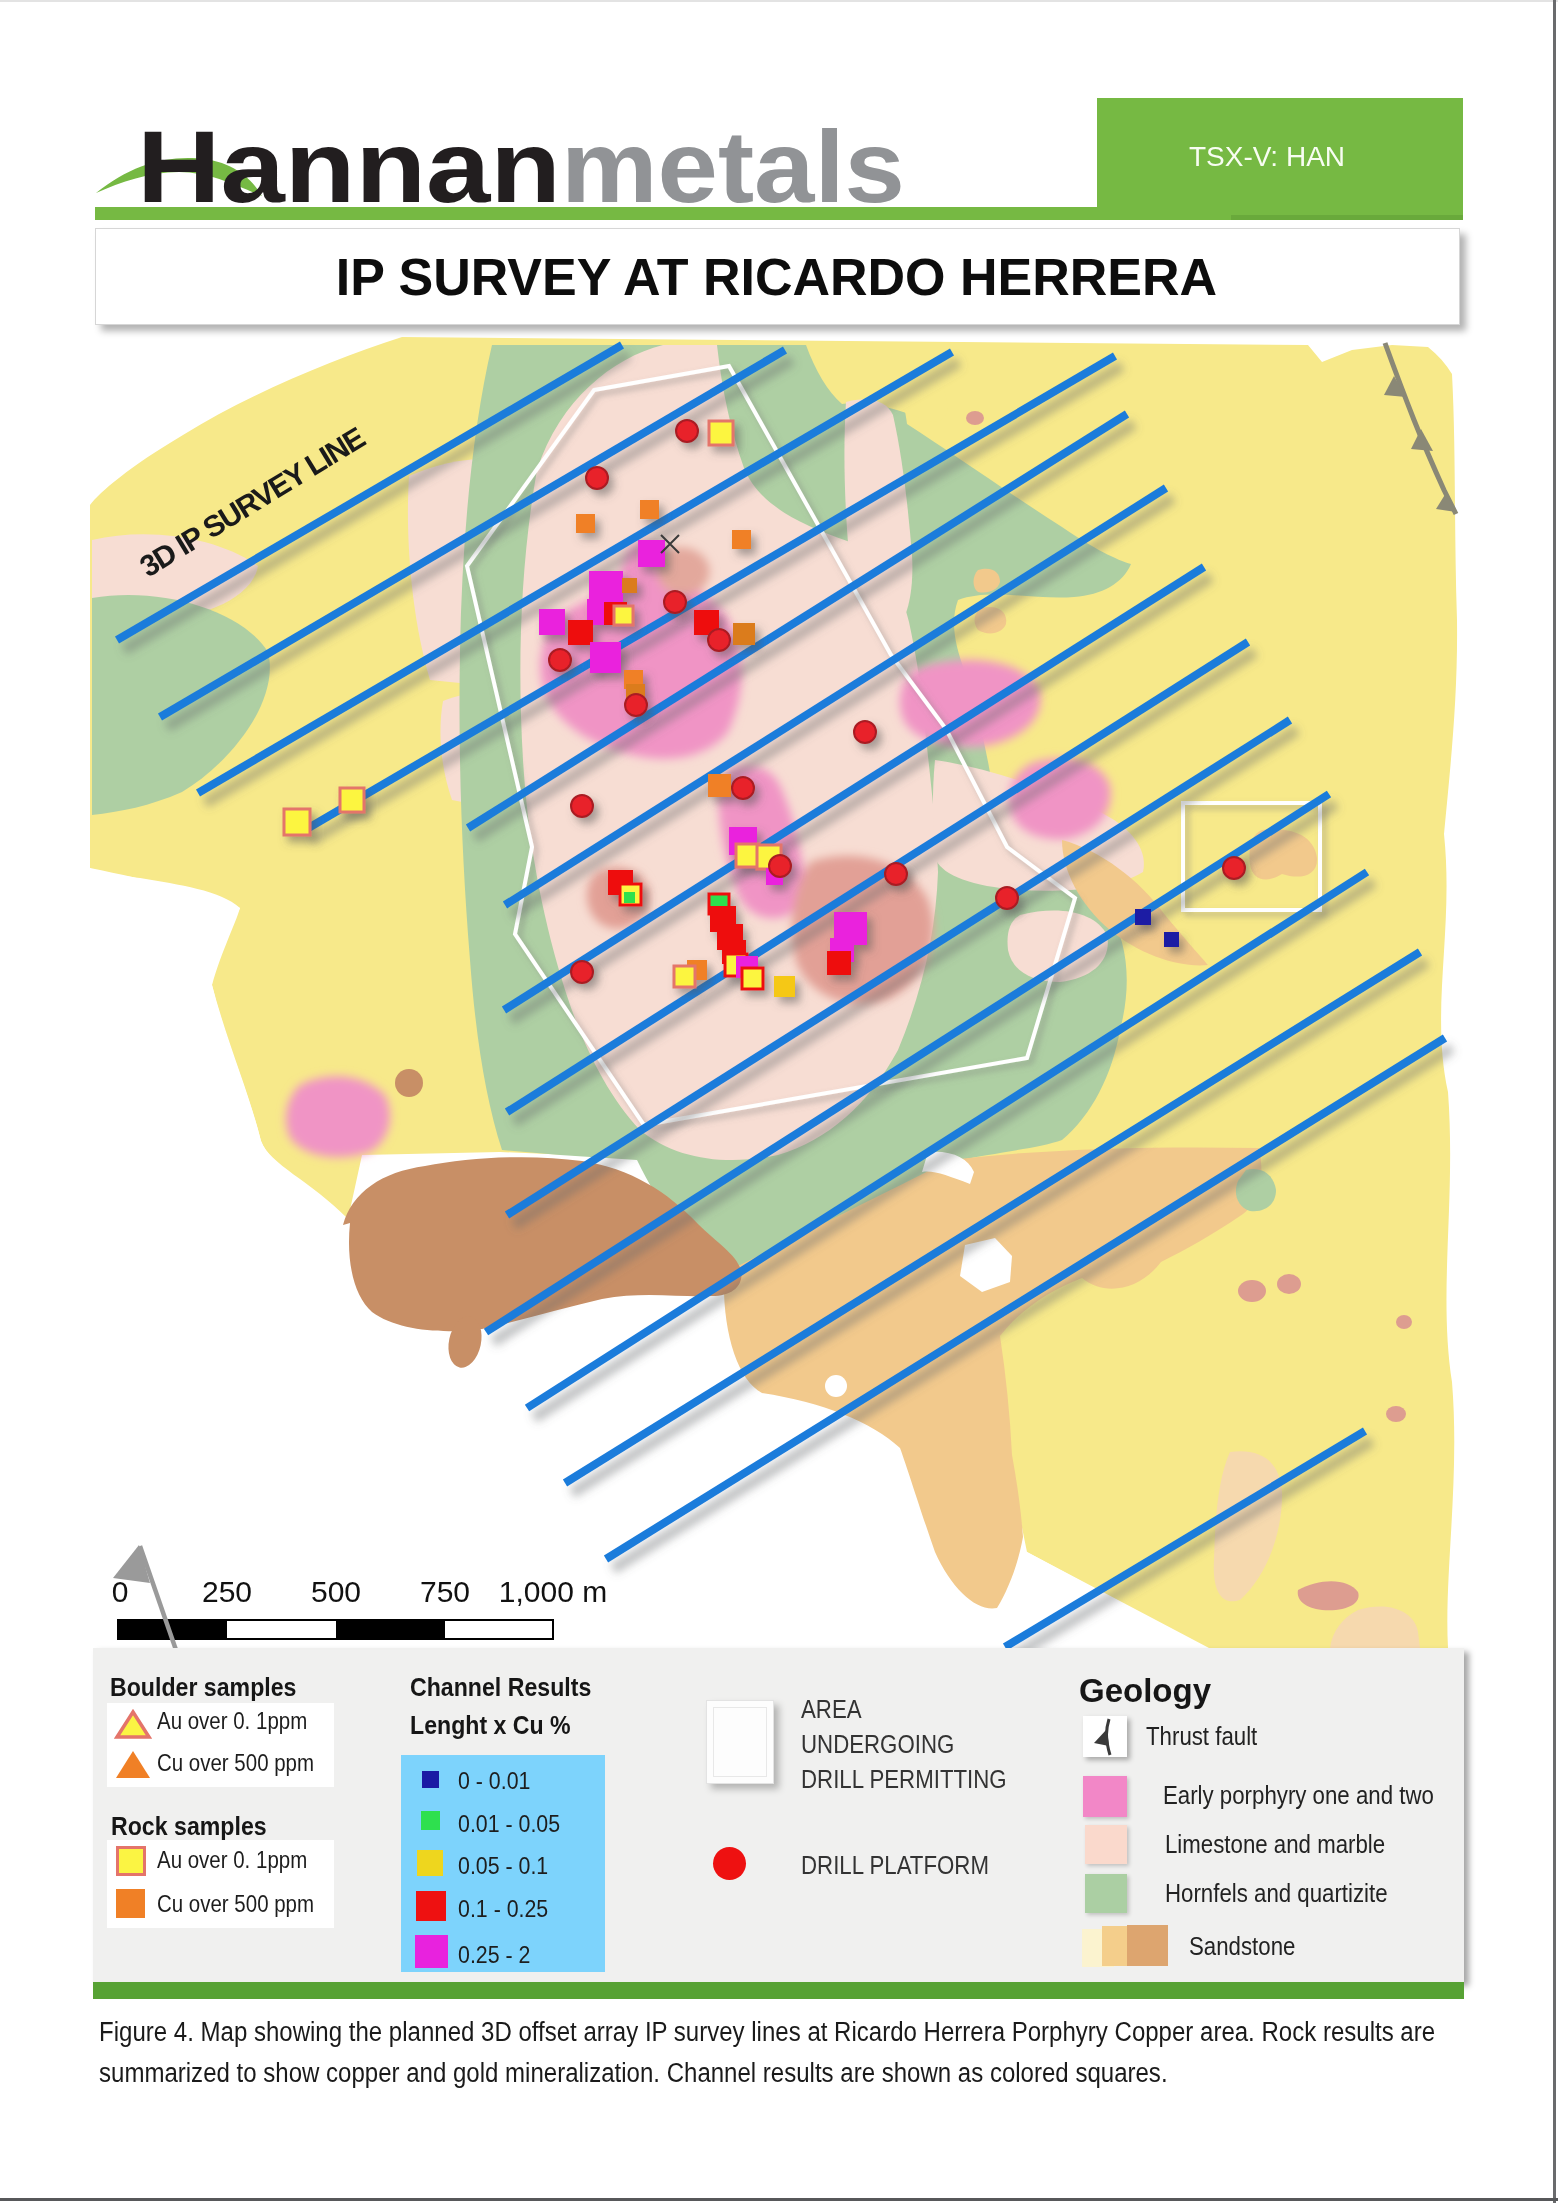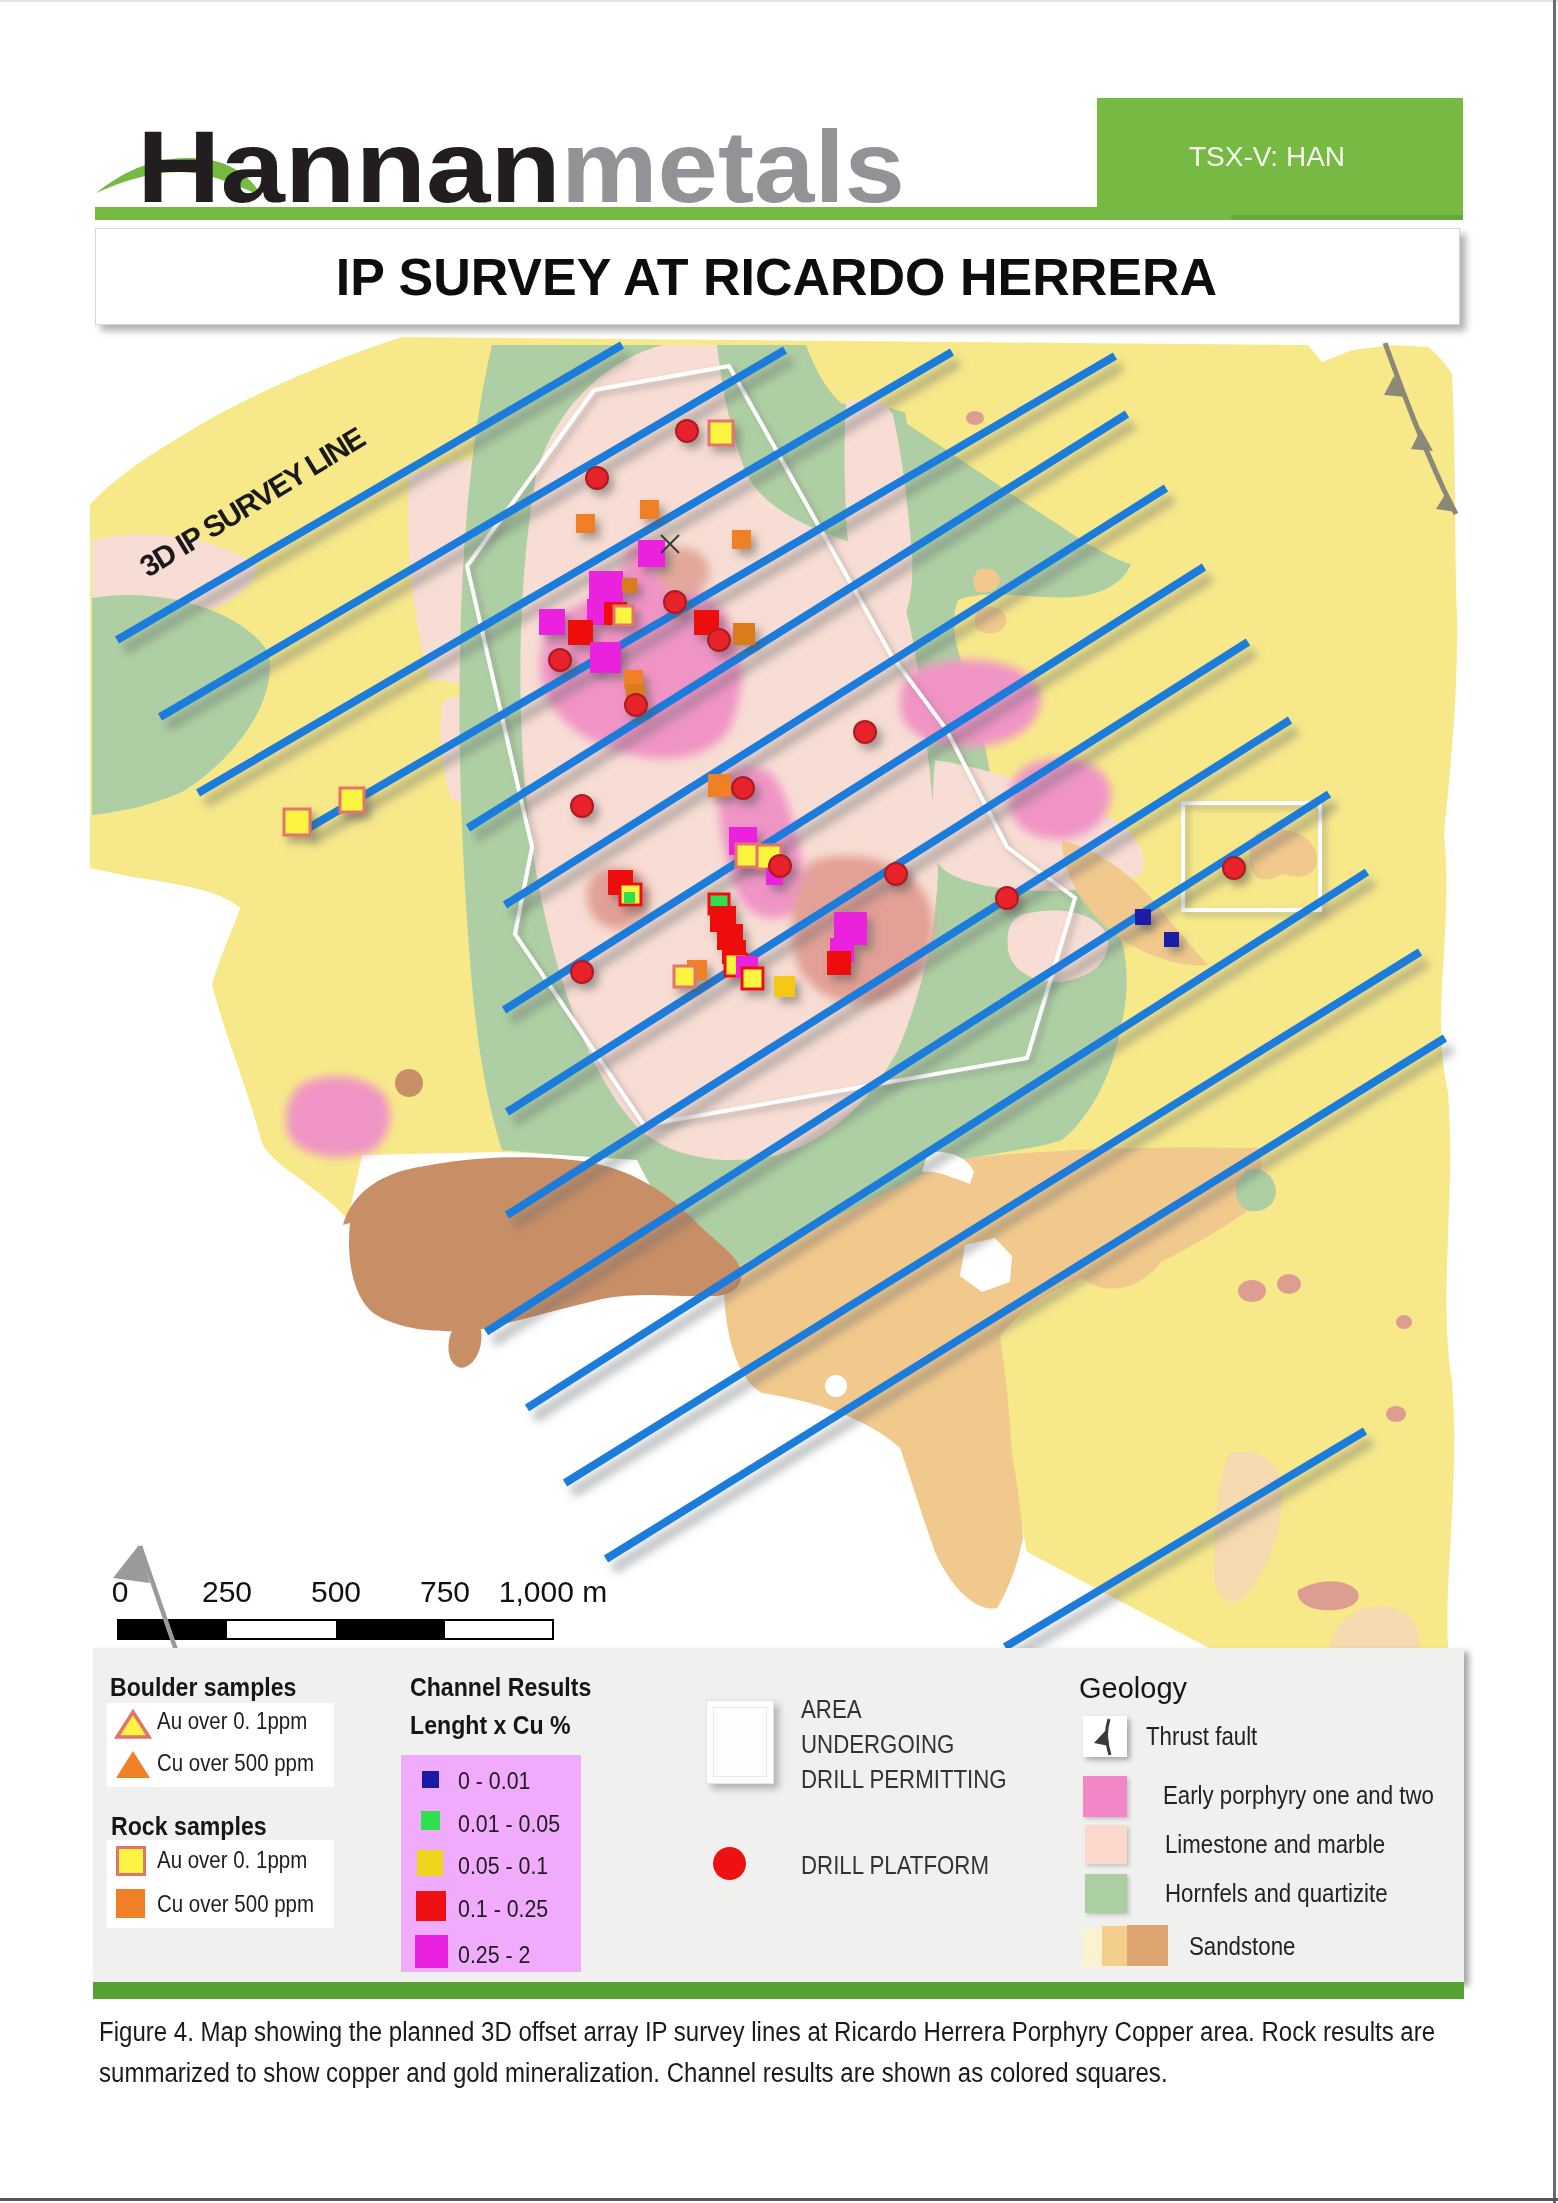--- a/index.html
+++ b/index.html
@@ -280,41 +280,41 @@
   <div class="abs ct" style="left:18px;top:163px;font-size:26px;font-weight:bold;color:#161616;">Rock samples</div>
   <div class="abs" style="left:14px;top:192px;width:227px;height:88px;background:#fff;">
     <div class="abs" style="left:9px;top:6px;width:24px;height:24px;background:#fbf443;border:3px solid #e4746a;"></div>
     <div class="abs ct" style="left:50px;top:7px;font-size:23px;color:#1d1d1d;white-space:nowrap;">Au over 0. 1ppm</div>
     <div class="abs" style="left:9px;top:49px;width:29px;height:29px;background:#f08026;"></div>
     <div class="abs ct" style="left:50px;top:51px;font-size:23px;color:#1d1d1d;white-space:nowrap;">Cu over 500 ppm</div>
   </div>
 
   <div class="abs ct" style="left:317px;top:24px;font-size:26px;font-weight:bold;color:#161616;">Channel Results</div>
   <div class="abs ct" style="left:317px;top:62px;font-size:26px;font-weight:bold;color:#161616;">Lenght x Cu %</div>
-  <div class="abs" style="left:308px;top:107px;width:180px;height:217px;background:#f0abfc;">
+  <div class="abs" style="left:308px;top:107px;width:204px;height:217px;background:#7dd3fc;">
     <div class="abs" style="left:21px;top:16px;width:17px;height:17px;background:#1a1aa4;"></div>
     <div class="abs ct" style="left:57px;top:12px;font-size:24px;color:#1d1d1d;white-space:nowrap;">0 - 0.01</div>
     <div class="abs" style="left:20px;top:56px;width:19px;height:19px;background:#2ee04e;"></div>
     <div class="abs ct" style="left:57px;top:55px;font-size:24px;color:#1d1d1d;white-space:nowrap;">0.01 - 0.05</div>
     <div class="abs" style="left:16px;top:95px;width:26px;height:26px;background:#eed61e;"></div>
     <div class="abs ct" style="left:57px;top:97px;font-size:24px;color:#1d1d1d;white-space:nowrap;">0.05 - 0.1</div>
     <div class="abs" style="left:15px;top:136px;width:30px;height:30px;background:#ee1111;"></div>
     <div class="abs ct" style="left:57px;top:140px;font-size:24px;color:#1d1d1d;white-space:nowrap;">0.1 - 0.25</div>
     <div class="abs" style="left:14px;top:180px;width:33px;height:33px;background:#e822de;"></div>
     <div class="abs ct" style="left:57px;top:186px;font-size:24px;color:#1d1d1d;white-space:nowrap;">0.25 - 2</div>
   </div>
 
   <div class="abs" style="left:613px;top:52px;width:66px;height:82px;background:#fdfdfd;box-shadow:5px 5px 7px rgba(0,0,0,0.25);border:1px solid #e3e3e3;">
     <div class="abs" style="left:6px;top:6px;right:6px;bottom:6px;border:1px solid #e8e8e8;"></div>
   </div>
   <div class="abs ct" style="left:708px;top:44px;font-size:25px;color:#333;line-height:35px;">AREA<br>UNDERGOING<br>DRILL PERMITTING</div>
   <div class="abs" style="left:620px;top:199px;width:33px;height:33px;border-radius:50%;background:#ee1111;"></div>
   <div class="abs ct" style="left:708px;top:203px;font-size:25px;color:#333;">DRILL PLATFORM</div>
 
-  <div class="abs" style="left:986px;top:24px;font-size:29px;font-weight:normal;color:#161616;">Geology</div>
+  <div class="abs" style="left:986px;top:24px;font-size:33px;font-weight:bold;color:#161616;">Geology</div>
   <div class="abs" style="left:990px;top:68px;width:44px;height:41px;background:#fff;box-shadow:3px 3px 5px rgba(0,0,0,0.3);">
     <svg width="44" height="41">
         <path d="M 26 3 C 23 13, 22 22, 27 39" stroke="#3a3a3a" stroke-width="3" fill="none"></path>
         <path d="M 24 13 L 26 30 L 11 27 Z" fill="#3a3a3a"></path>
       </svg>
   </div>
   <div class="abs ct" style="left:1053px;top:74px;font-size:25px;color:#222;white-space:nowrap;">Thrust fault</div>
   <div class="abs" style="left:990px;top:128px;width:44px;height:41px;background:#f287c7;box-shadow:2px 2px 4px rgba(0,0,0,0.2);"></div>
   <div class="abs ct" style="left:1070px;top:133px;font-size:25px;color:#222;white-space:nowrap;">Early porphyry one and two</div>
   <div class="abs" style="left:992px;top:177px;width:42px;height:39px;background:#fad9cc;box-shadow:2px 2px 4px rgba(0,0,0,0.2);"></div>

